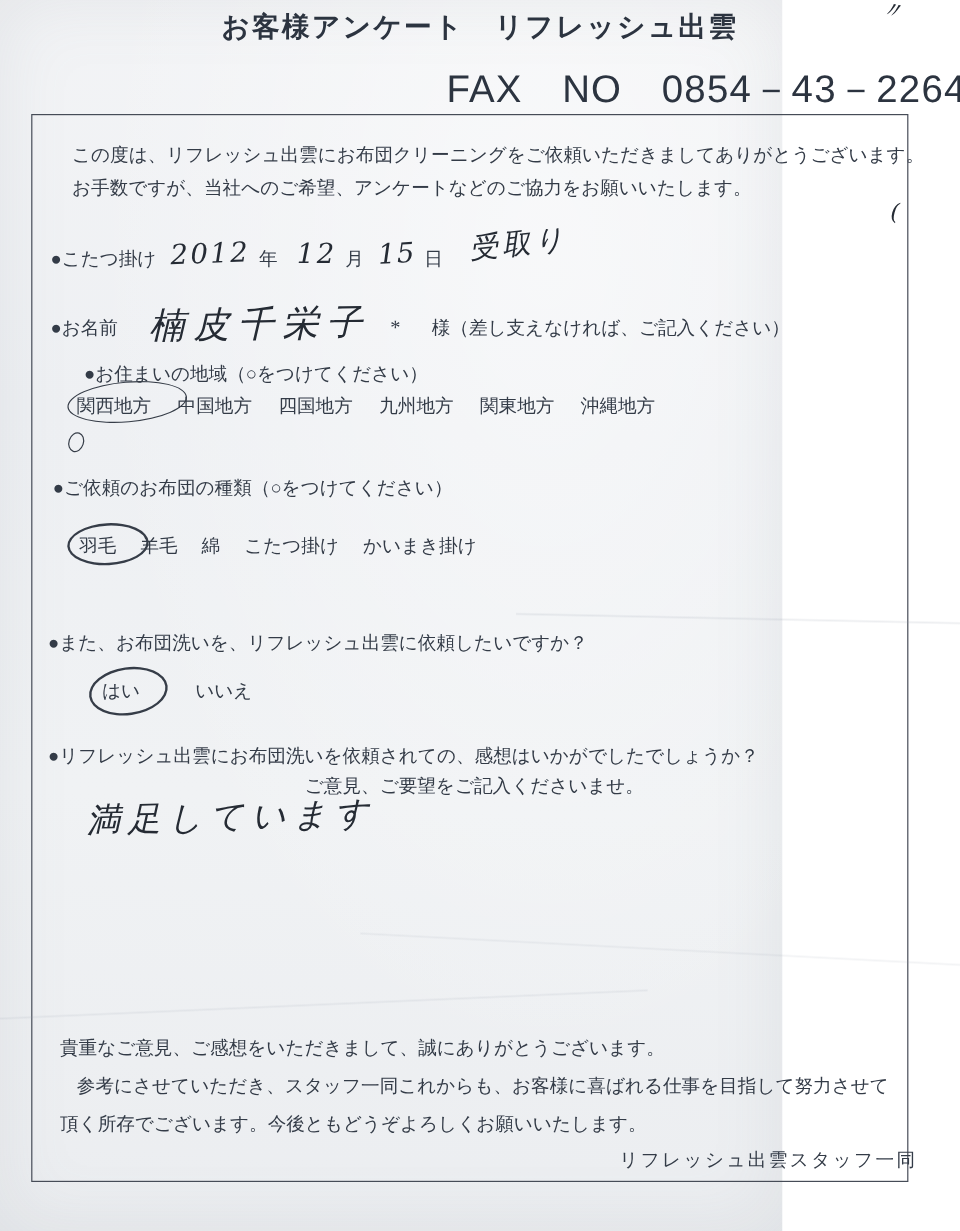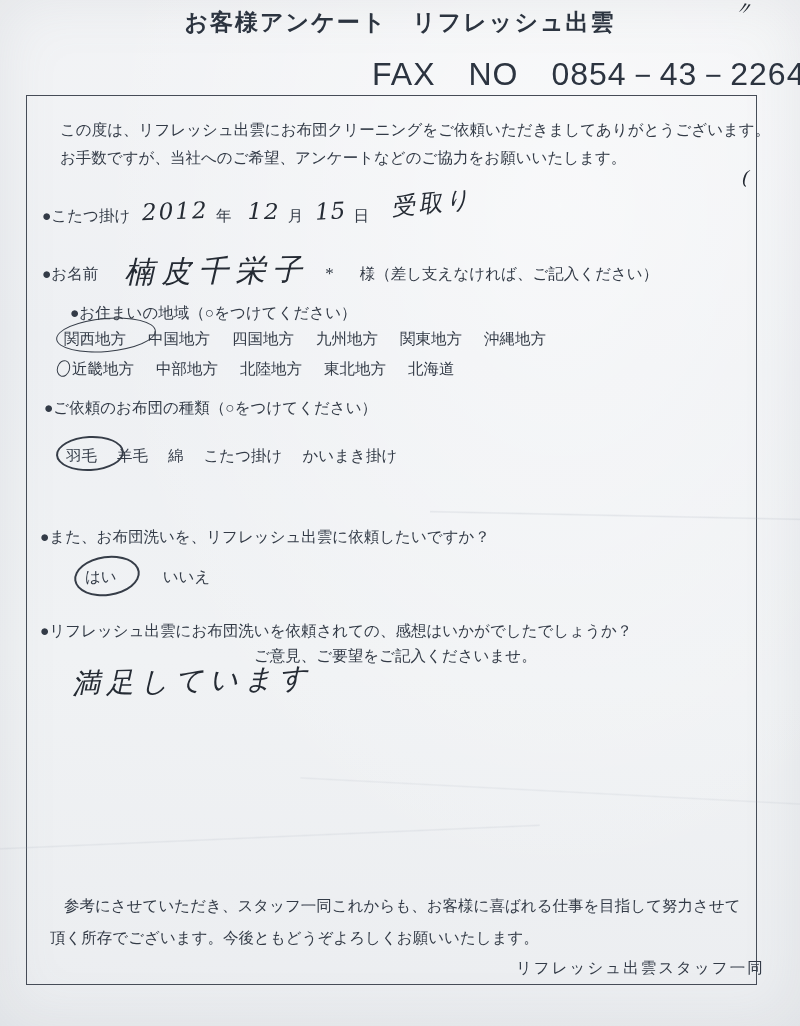--- a/index.html
+++ b/index.html
@@ -4,21 +4,21 @@
 <style>
   html, body { margin: 0; padding: 0; }
   body {
     width: 800px; height: 1026px;
     font-family: "Liberation Serif", serif;
     color: #333a45;
     overflow: hidden;
   }
   .page {
     position: relative;
-    width: 800px; height: 1026px;
+    width: 652px; height: 1026px;
     background:
       radial-gradient(ellipse at 70% 20%, rgba(255,255,255,0.5), rgba(0,0,0,0) 60%),
       linear-gradient(183deg, #f3f4f6 0%, #eef0f3 35%, #f0f2f4 65%, #ebedf0 100%);
     box-shadow: inset 0 0 60px rgba(120,128,140,0.12);
   }
   .abs { position: absolute; white-space: nowrap; line-height: 1.25; }
   .title {
     left: 0; top: 8px; width: 800px;
     text-align: center;
     font-family: "Liberation Sans", sans-serif;
@@ -141,38 +141,36 @@
   </div>
 
   <div class="abs name-row">
     <span class="printed">●お名前</span><span class="hw hw-inline hw-name">楠皮千栄子</span><span class="printed name-star">*</span><span class="printed name-suffix">様（差し支えなければ、ご記入ください）</span>
   </div>
 
   <div class="abs body-text region-label">●お住まいの地域（○をつけてください）</div>
   <div class="abs body-text region-row1">
     <span class="opt">関西地方</span><span class="opt">中国地方</span><span class="opt">四国地方</span><span class="opt">九州地方</span><span class="opt">関東地方</span><span class="opt">沖縄地方</span>
   </div>
-  <div class="abs body-text region-row2">
-    <span class="opt">近畿地方</span><span class="opt">中部地方</span><span class="opt">北陸地方</span><span class="opt">東北地方</span><span class="opt">北海道</span>
-  </div>
 
   <div class="abs body-text futon-label">●ご依頼のお布団の種類（○をつけてください）</div>
   <div class="abs body-text futon-row1">
     <span class="opt-f">羽毛</span><span class="opt-f">羊毛</span><span class="opt-f">綿</span><span class="opt-f">こたつ掛け</span><span class="opt-f">かいまき掛け</span>
   </div>
 
   <div class="abs body-text repeat-label">●また、お布団洗いを、リフレッシュ出雲に依頼したいですか？</div>
   <div class="abs body-text repeat-opts">
     <span>はい</span><span class="opt-no">いいえ</span>
   </div>
 
   <div class="abs body-text fb-label">●リフレッシュ出雲にお布団洗いを依頼されての、感想はいかがでしたでしょうか？</div>
   <div class="abs body-text fb-sub">ご意見、ご要望をご記入くださいませ。</div>
   <div class="abs hw hw-answer">満足しています</div>
 
+  <div class="abs body-text footer-1">貴重なご意見、ご感想をいただきまして、誠にありがとうございます。</div>
   <div class="abs body-text footer-2">参考にさせていただき、スタッフ一同これからも、お客様に喜ばれる仕事を目指して努力させて</div>
   <div class="abs body-text footer-3">頂く所存でございます。今後ともどうぞよろしくお願いいたします。</div>
   <div class="abs body-text signature">リフレッシュ出雲スタッフ一同</div>
 
   <div class="circle circle-kansai"></div>
   <div class="circle mark-kinki"></div>
   <div class="circle circle-umou"></div>
   <div class="circle circle-hai"></div>
 
   <div class="crease crease-1"></div>

